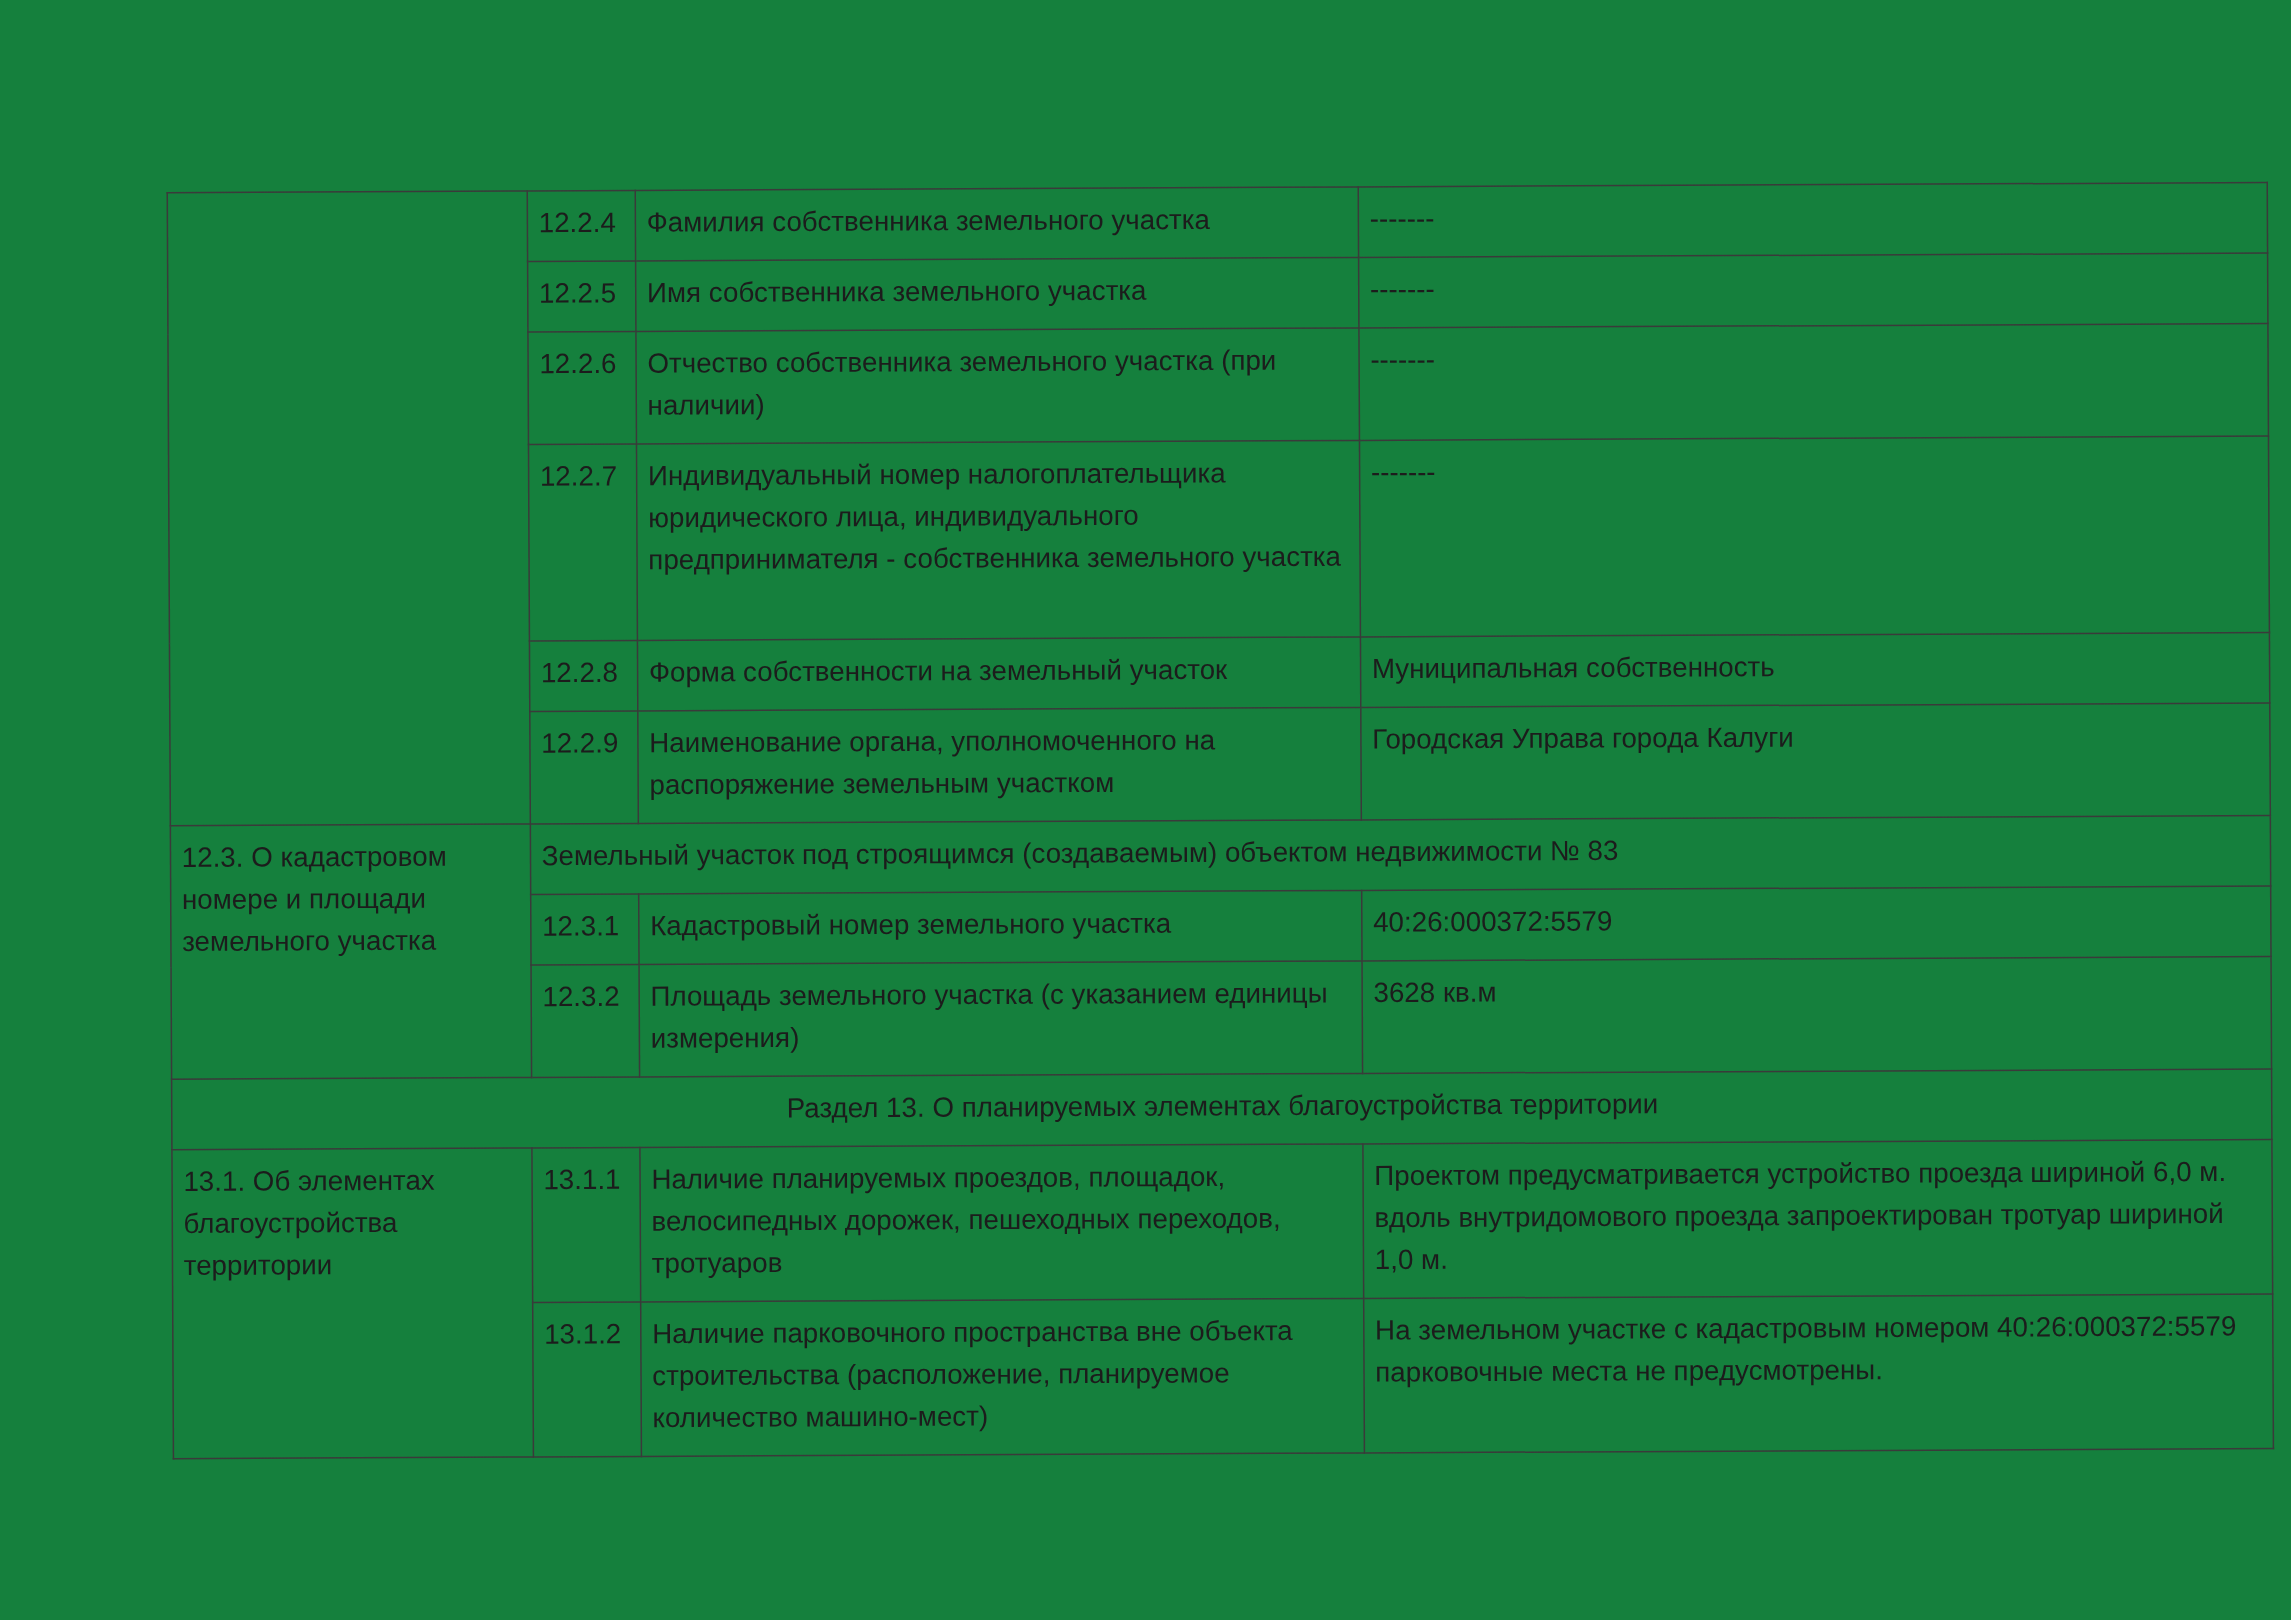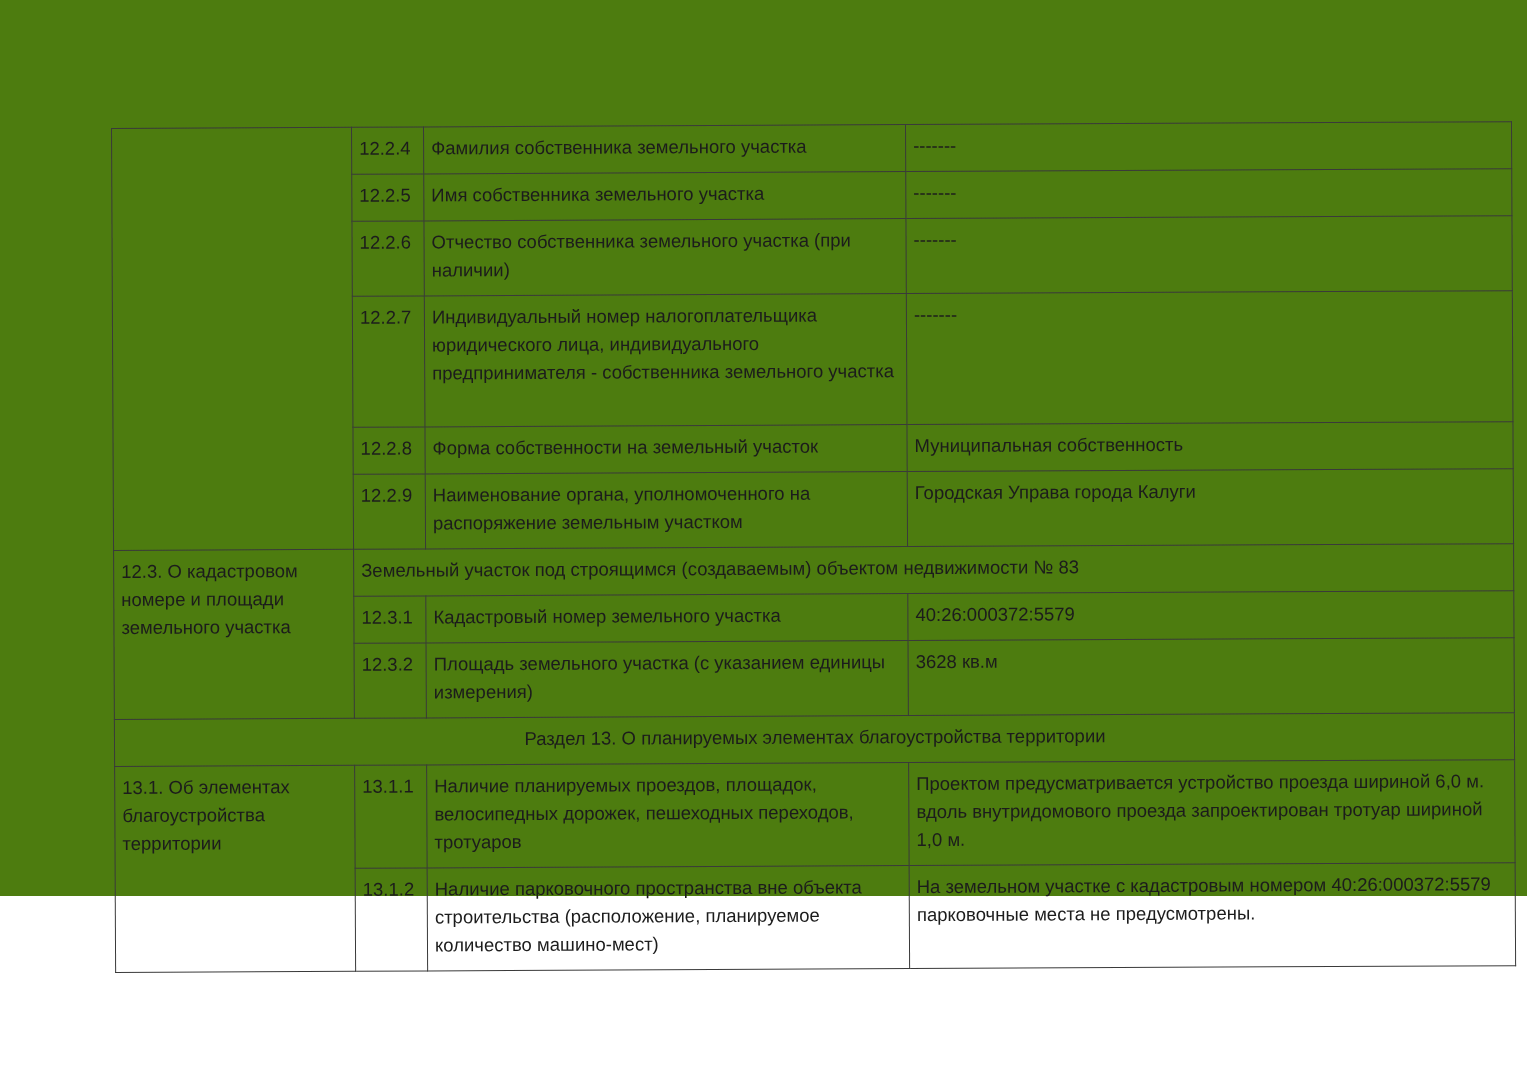--- a/index.html
+++ b/index.html
@@ -11,22 +11,22 @@
     width: 1527px;
     height: 1080px;
     position: relative;
     overflow: hidden;
     font-family: "Liberation Sans", sans-serif;
     color: #1c1c1c;
   }
   .page {
     position: absolute;
     left: 0; top: 0;
-    width: 1527px; height: 896px;
-    background: #4d7c0f;
+    width: 1527px; height: 1080px;
+    background: #15803d;
   }
   table.doc {
     position: absolute;
     left: 111px;
     top: 128px;
     width: 1400px;
     border-collapse: collapse;
     table-layout: fixed;
     font-size: 18.5px;
     line-height: 28px;

